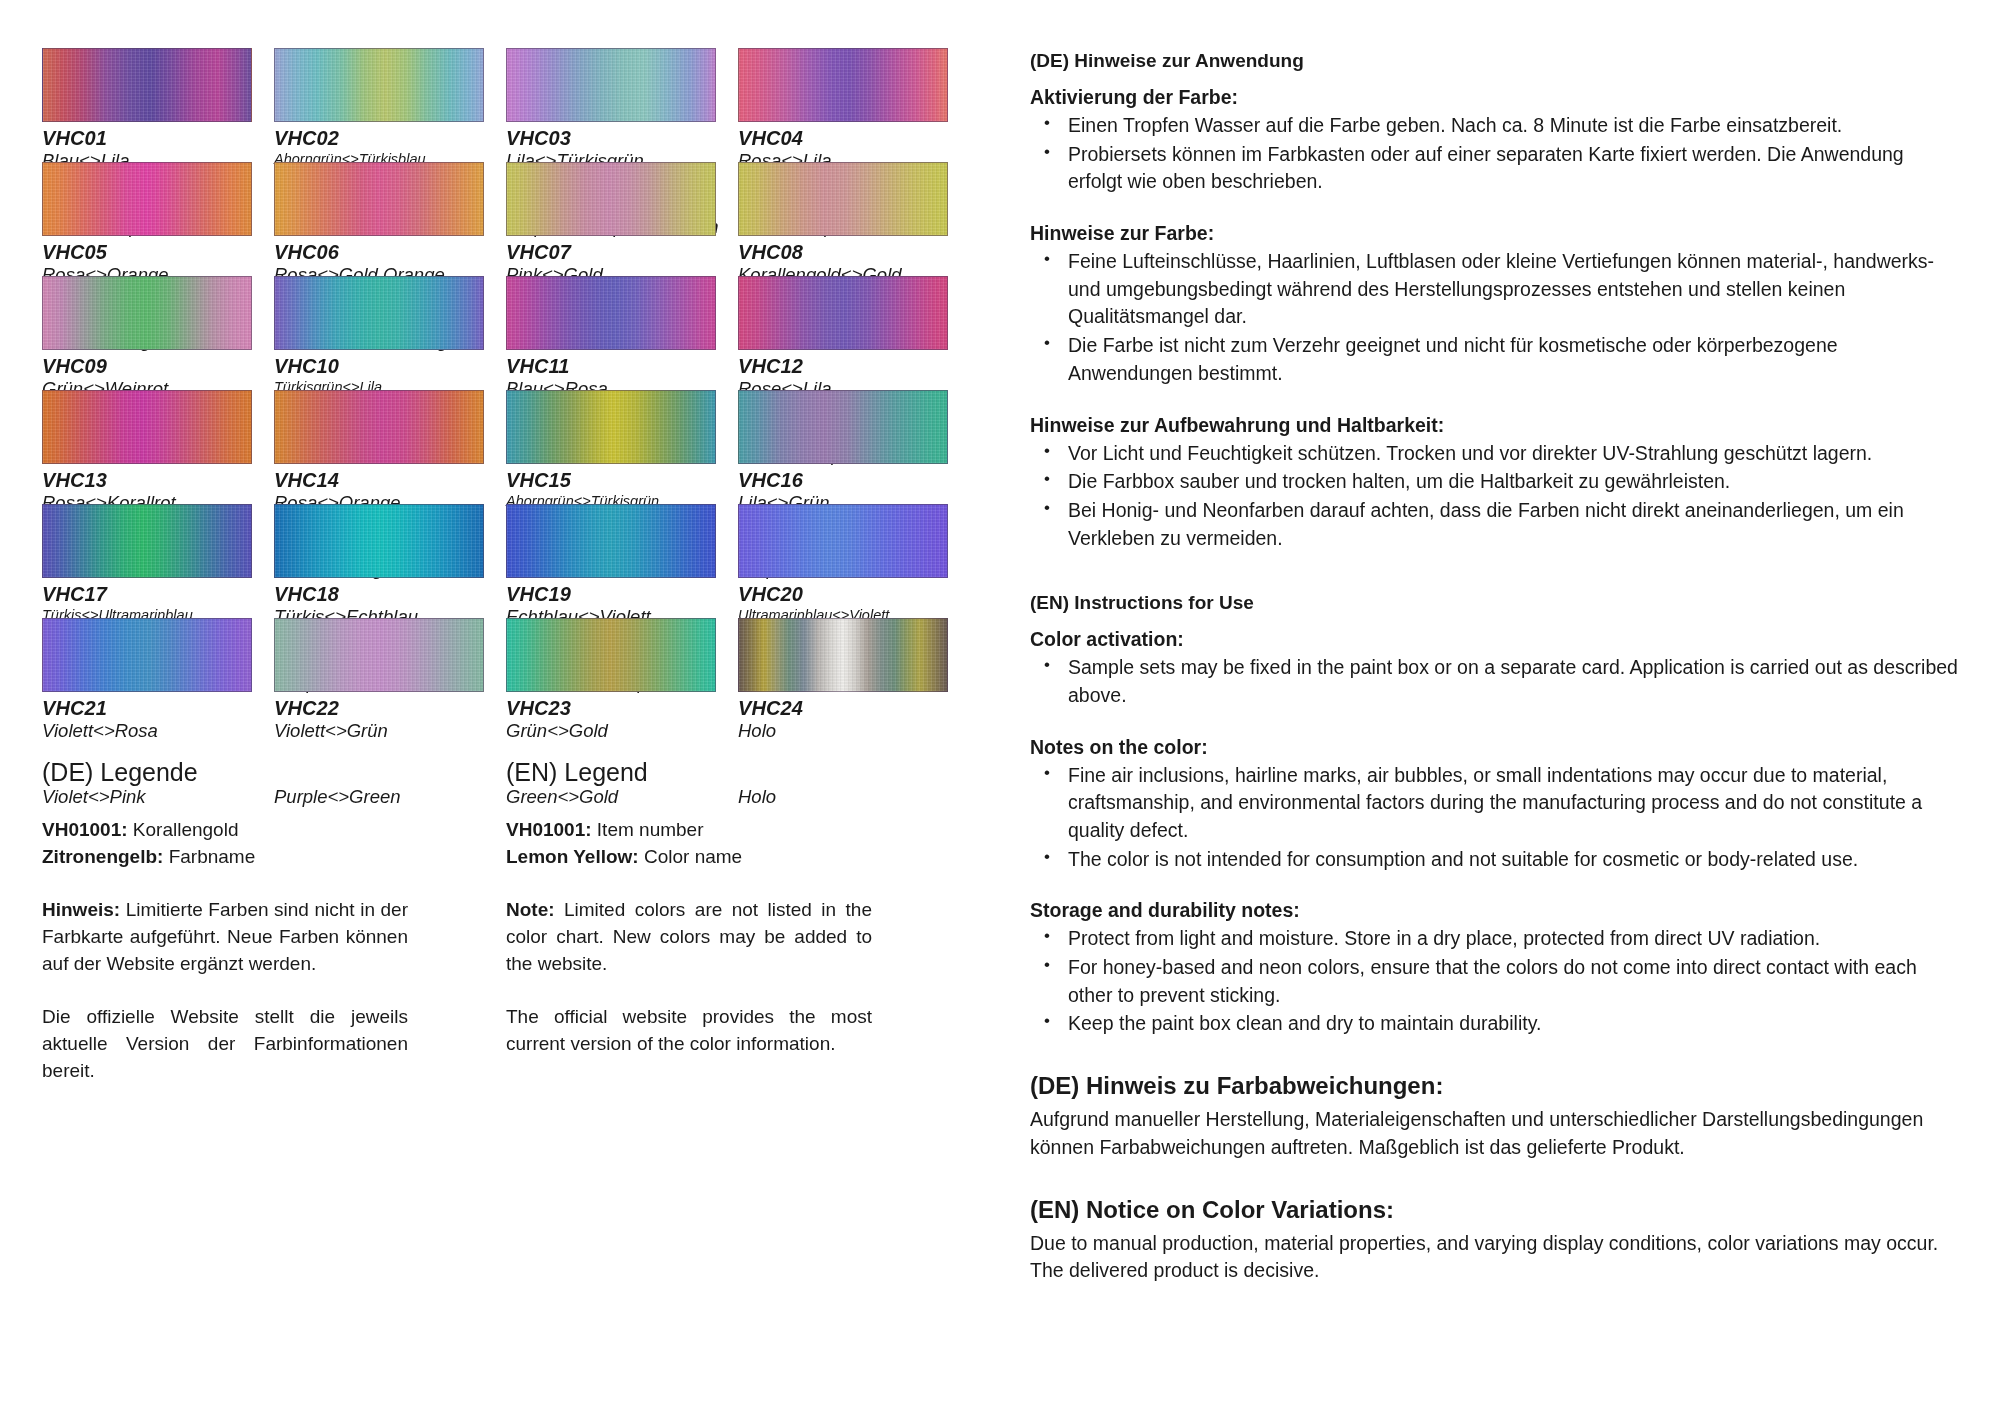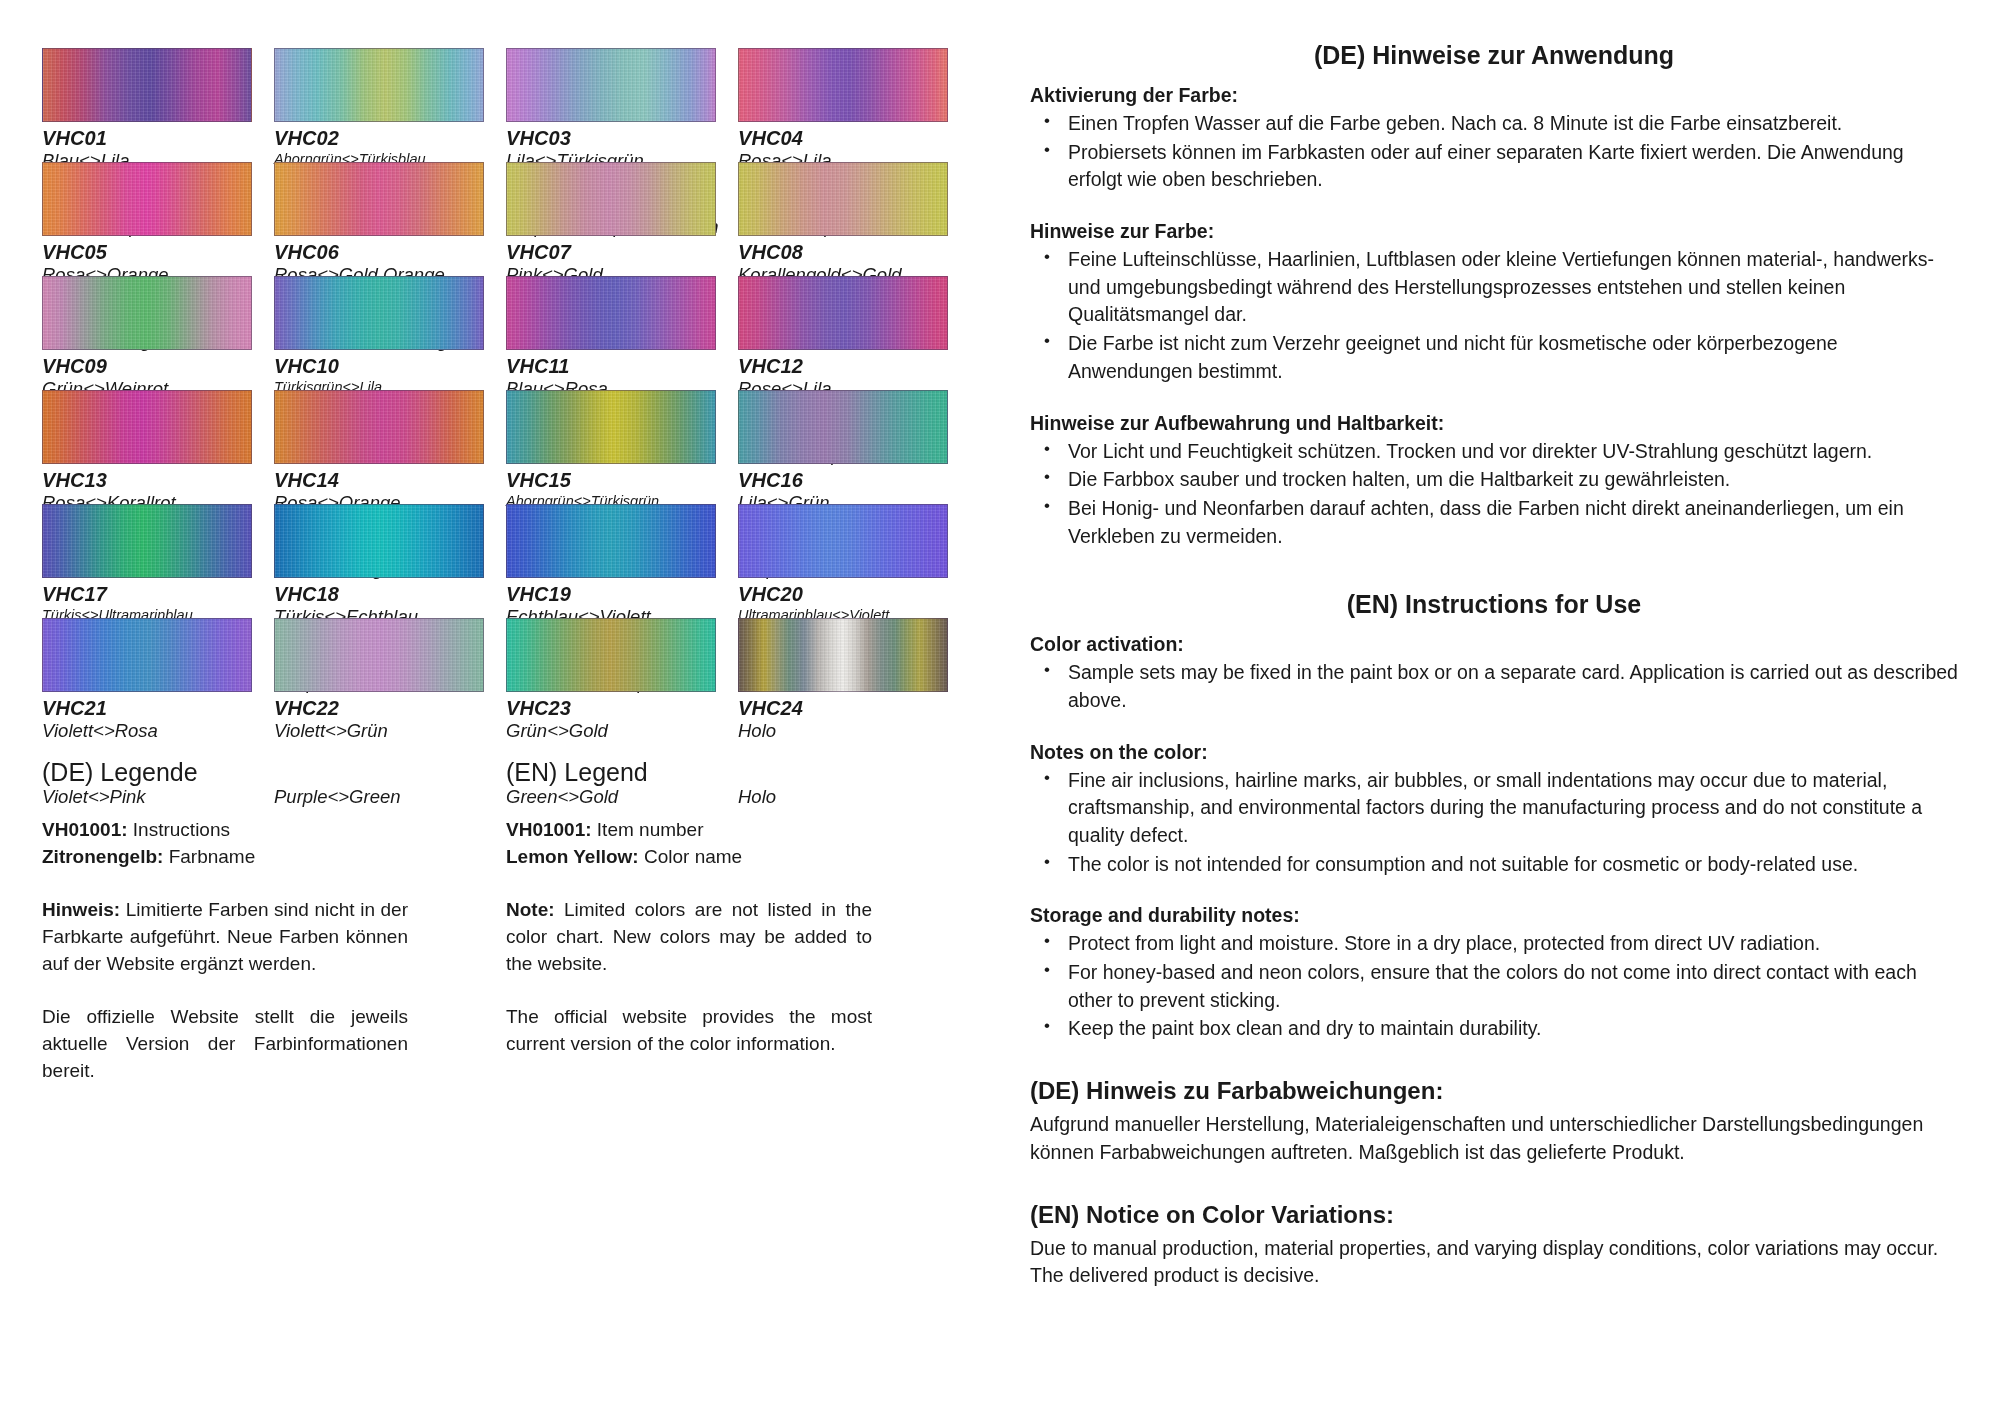--- a/index.html
+++ b/index.html
@@ -72,23 +72,23 @@
   }
   .legend-p b { font-weight: bold; }
 
   
   .right-col {
     width: 990px;
     padding: 38px 42px 0 20px;
   }
   .sec-title {
     font-weight: bold;
-    font-size: 25px;
-    text-align: center;
-    margin: 3px 0 14px 0;
+    font-size: 19px;
+    text-align: left;
+    margin: 12px 0 14px 0;
   }
   .sec-title.mt { margin-top: 40px; }
   .sub-head {
     font-weight: bold;
     font-size: 19.5px;
     margin: 0 0 3px 0;
   }
   .sub-head.gap { margin-top: 26px; }
   ul.notes {
     margin: 0 0 0 0;
@@ -320,21 +320,21 @@
           <div class="swatch-de">Holo</div>
           <div class="swatch-en">Holo</div>
         </div>
       </div>
 
     <div class="legend-row">
 
       <div>
         <div class="legend-title">(DE) Legende</div>
         <div class="legend-kv">
-          <div><b>VH01001:</b><span> Instructions</span></div>
+          <div><b>VH01001:</b><span> Korallengold</span></div>
           <div><b>Zitronengelb:</b><span> Farbname</span></div>
         </div>
         <p class="legend-p"><b>Hinweis:</b><span> Limitierte Farben sind nicht in der Farbkarte aufgeführt. Neue Farben können auf der Website ergänzt werden.</span></p>
         <p class="legend-p">Die offizielle Website stellt die jeweils aktuelle Version der Farbinformationen bereit.</p>
       </div>
 
       <div>
         <div class="legend-title">(EN) Legend</div>
         <div class="legend-kv">
           <div><b>VH01001:</b><span> Item number</span></div>

